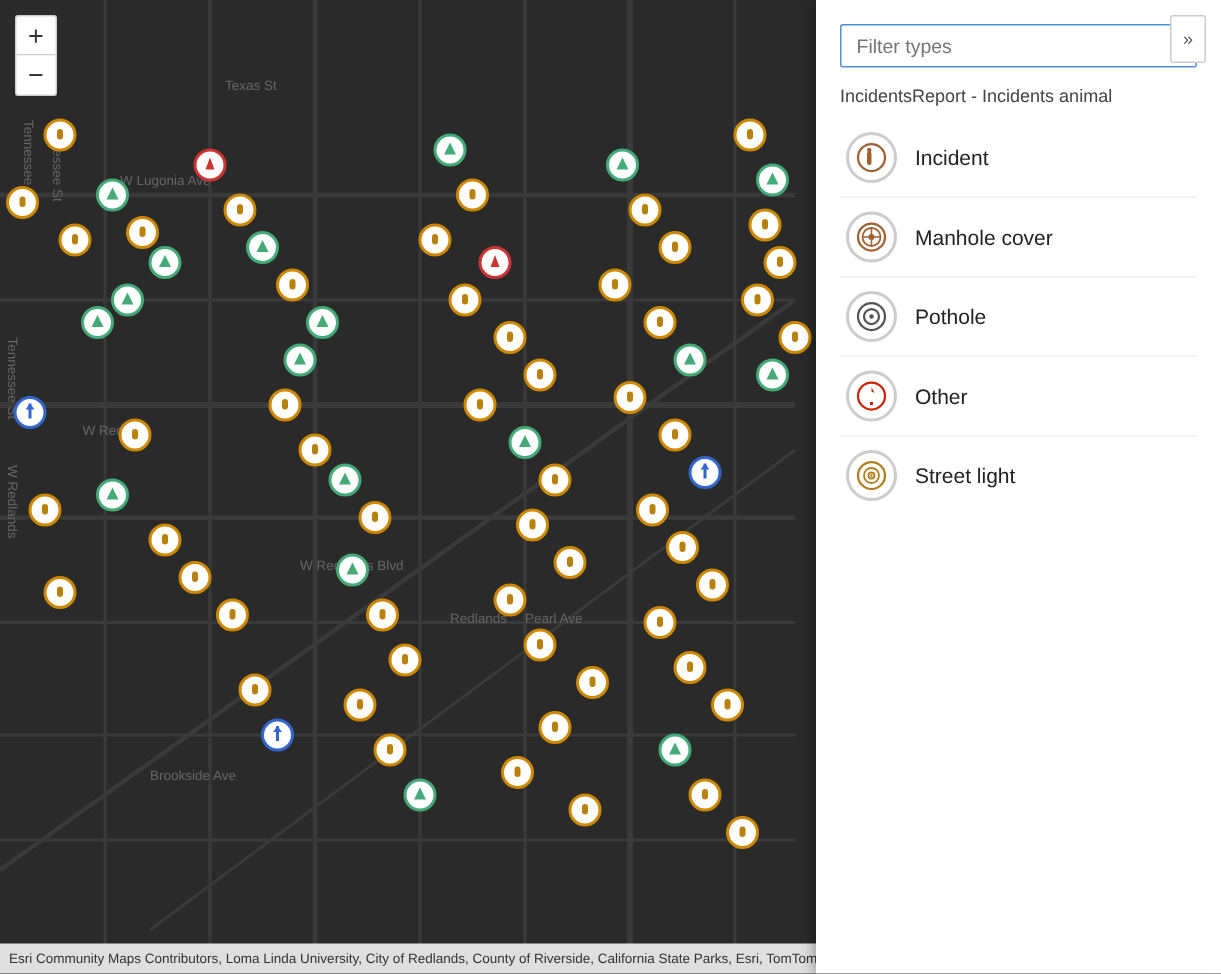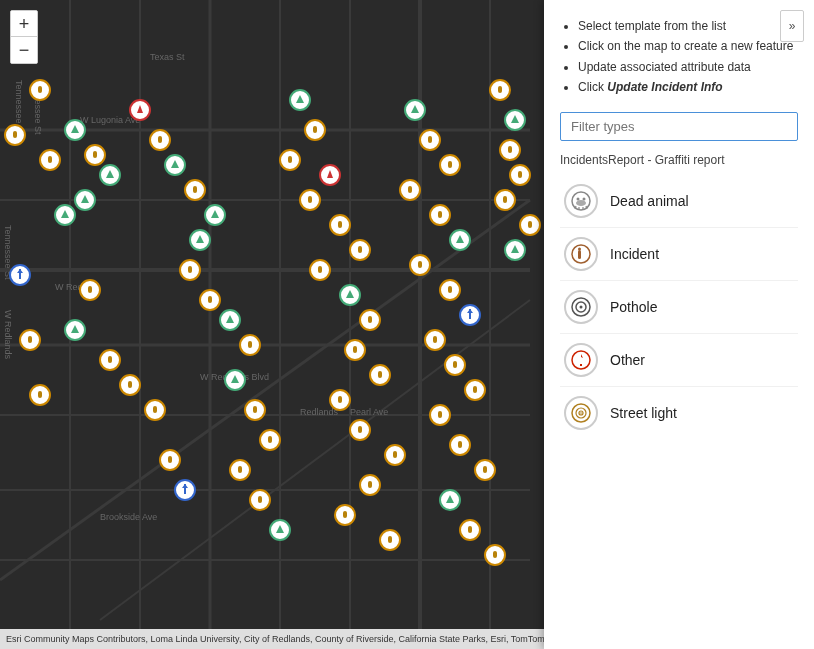--- a/index.html
+++ b/index.html
@@ -727,56 +727,47 @@
     <span>Powered by Esri</span>
   </div>
 </div>
 
 <div class="panel-toggle">
   <span>»</span>
 </div>
 
 <div class="side-panel">
 
-  <ul class="instructions">
-    <li><span>Select template from the list</span></li>
-    <li><span>Click on the map to create a new feature</span></li>
-    <li><span>Update associated attribute data</span></li>
-    <li>Click <em>Update Incident Info</em></li>
-  </ul>
 
   <input class="filter-input" type="text" placeholder="Filter types" style="">
 
-  <div class="section-label">IncidentsReport - Graffiti report</div>
+  <div class="section-label">IncidentsReport - Incidents animal</div>
 
   <div class="incident-list" id="incident-list">
-      <div class="incident-item">
-        <div class="incident-icon">
-          <svg width="22" height="22" viewBox="0 0 22 22">
-        <circle cx="11" cy="11" r="9" fill="none" stroke="#888" stroke-width="1.5"></circle>
-        <ellipse cx="11" cy="13" rx="5" ry="3" fill="#aaa"></ellipse>
-        <circle cx="8" cy="9" r="1.5" fill="#888"></circle>
-        <circle cx="14" cy="9" r="1.5" fill="#888"></circle>
-        <line x1="6" y1="16" x2="5" y2="19" stroke="#888" stroke-width="1.2"></line>
-        <line x1="9" y1="17" x2="9" y2="20" stroke="#888" stroke-width="1.2"></line>
-        <line x1="13" y1="17" x2="13" y2="20" stroke="#888" stroke-width="1.2"></line>
-        <line x1="16" y1="16" x2="17" y2="19" stroke="#888" stroke-width="1.2"></line>
-      </svg>
-        </div>
-        <span class="incident-name">Dead animal</span>
-      </div>
       <div class="incident-item">
         <div class="incident-icon">
           <svg width="22" height="22" viewBox="0 0 22 22">
         <circle cx="11" cy="11" r="9" fill="none" stroke="#a06030" stroke-width="1.5"></circle>
         <rect x="8" y="7" width="3" height="9" rx="1.5" fill="#a06030"></rect>
         <circle cx="9.5" cy="6" r="1.5" fill="#a06030"></circle>
       </svg>
         </div>
         <span class="incident-name">Incident</span>
+      </div>
+      <div class="incident-item">
+        <div class="incident-icon">
+          <svg width="22" height="22" viewBox="0 0 22 22">
+        <circle cx="11" cy="11" r="9" fill="none" stroke="#a06030" stroke-width="1.5"></circle>
+        <circle cx="11" cy="11" r="6" fill="none" stroke="#a06030" stroke-width="1.2"></circle>
+        <circle cx="11" cy="11" r="2" fill="#a06030"></circle>
+        <line x1="11" y1="5" x2="11" y2="17" stroke="#a06030" stroke-width="1"></line>
+        <line x1="5" y1="11" x2="17" y2="11" stroke="#a06030" stroke-width="1"></line>
+      </svg>
+        </div>
+        <span class="incident-name">Manhole cover</span>
       </div>
       <div class="incident-item">
         <div class="incident-icon">
           <svg width="22" height="22" viewBox="0 0 22 22">
         <circle cx="11" cy="11" r="9" fill="none" stroke="#555" stroke-width="1.5"></circle>
         <circle cx="11" cy="11" r="5" fill="none" stroke="#555" stroke-width="1.5"></circle>
         <circle cx="11" cy="11" r="1.5" fill="#555"></circle>
       </svg>
         </div>
         <span class="incident-name">Pothole</span>

